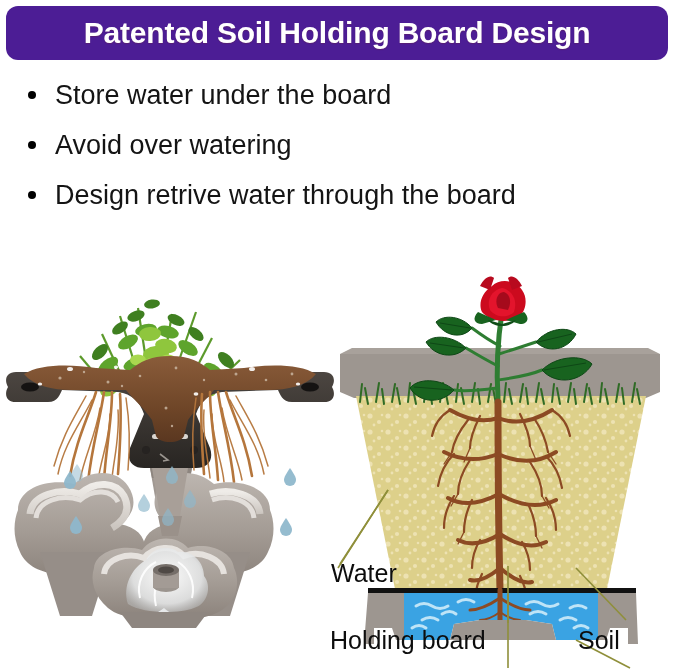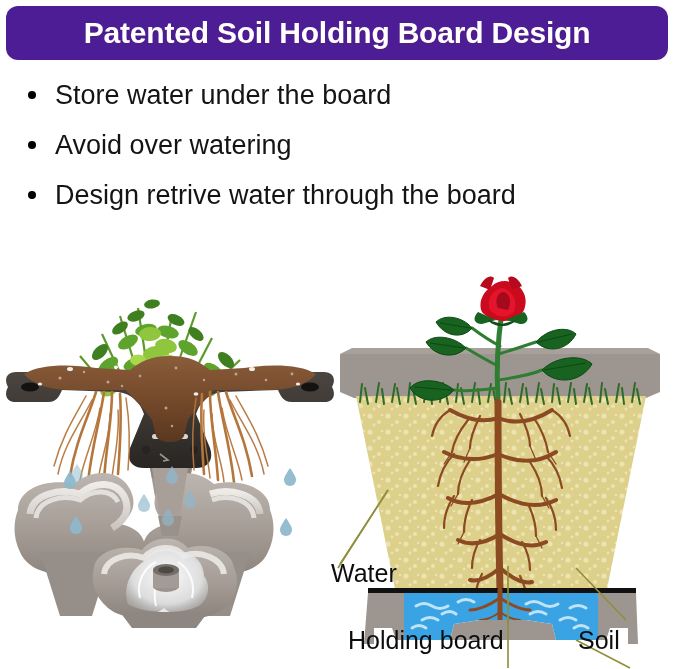--- a/index.html
+++ b/index.html
@@ -101,21 +101,21 @@
 
   
   .diagram-label {
     position: absolute;
     font-size: 25px;
     color: #0d0d0d;
     white-space: nowrap;
     font-family: "Liberation Sans", sans-serif;
   }
   #label-soil { left: 331px; top: 559px; }
-  #label-holding-board { left: 348px; top: 626px; }
+  #label-holding-board { left: 330px; top: 626px; }
   #label-water { left: 578px; top: 626px; }
 </style>
 </head>
 <body>
 
 <div id="header-banner">
   <div id="header-title">Patented Soil Holding Board Design</div>
 </div>
 
 <ul id="feature-list">

